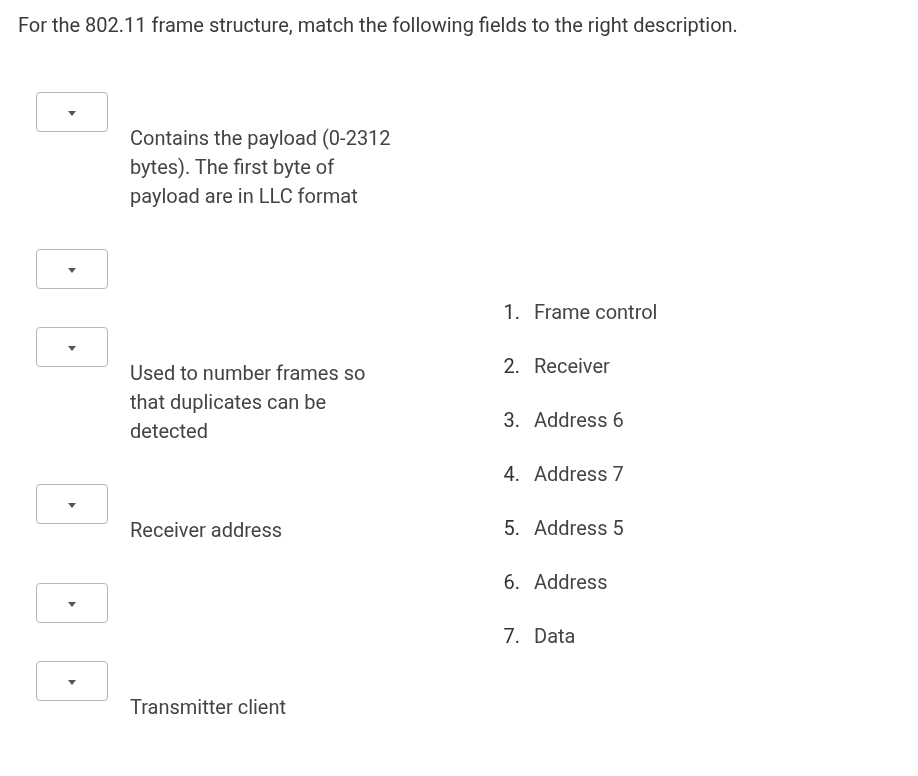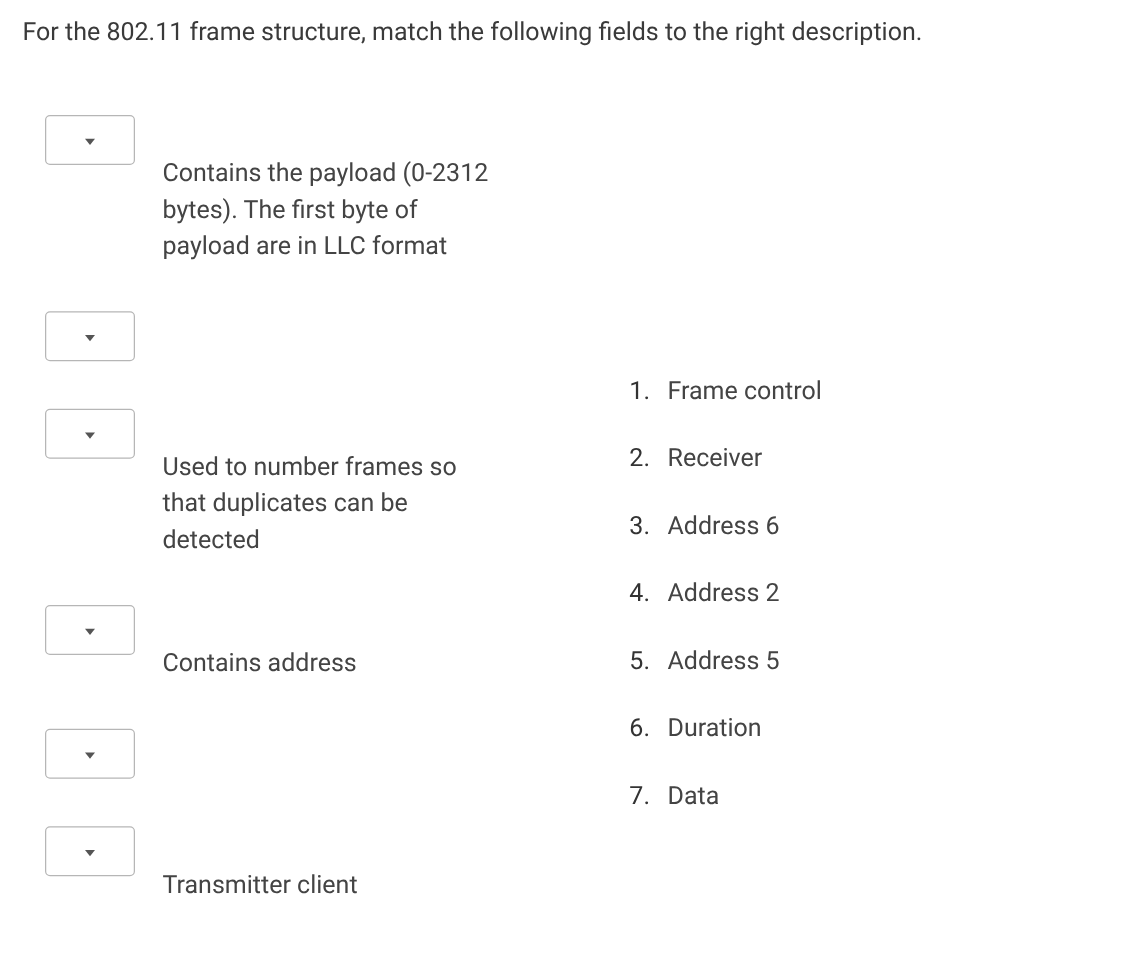--- a/index.html
+++ b/index.html
@@ -98,21 +98,21 @@
       <div class="select-box"></div>
     </div>
 
     <div class="match-row">
       <div class="select-box"></div>
       <div class="desc">Used to number frames so that duplicates can be detected</div>
     </div>
 
     <div class="match-row">
       <div class="select-box"></div>
-      <div class="desc">Contains address</div>
+      <div class="desc">Receiver address</div>
     </div>
 
     <div class="match-row">
       <div class="select-box"></div>
     </div>
 
     <div class="match-row">
       <div class="select-box"></div>
       <div class="desc">Transmitter client</div>
     </div>
@@ -131,31 +131,31 @@
       <span class="answer-text">Receiver</span>
     </div>
 
     <div class="answer-row">
       <span class="answer-num">3.</span>
       <span class="answer-text">Address 6</span>
     </div>
 
     <div class="answer-row">
       <span class="answer-num">4.</span>
-      <span class="answer-text">Address 2</span>
+      <span class="answer-text">Address 7</span>
     </div>
 
     <div class="answer-row">
       <span class="answer-num">5.</span>
       <span class="answer-text">Address 5</span>
     </div>
 
     <div class="answer-row">
       <span class="answer-num">6.</span>
-      <span class="answer-text">Duration</span>
+      <span class="answer-text">Address</span>
     </div>
 
     <div class="answer-row">
       <span class="answer-num">7.</span>
       <span class="answer-text">Data</span>
     </div>
 
   </div>
 
 </div>

